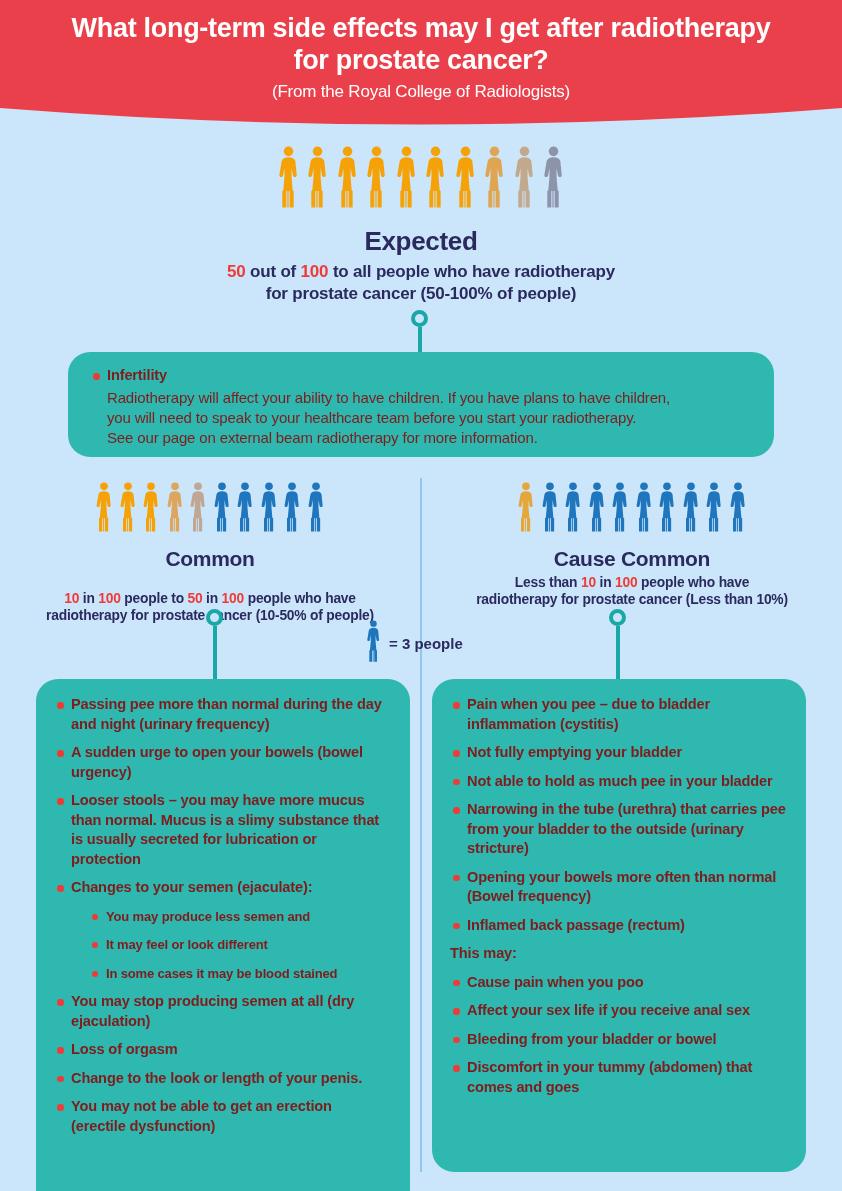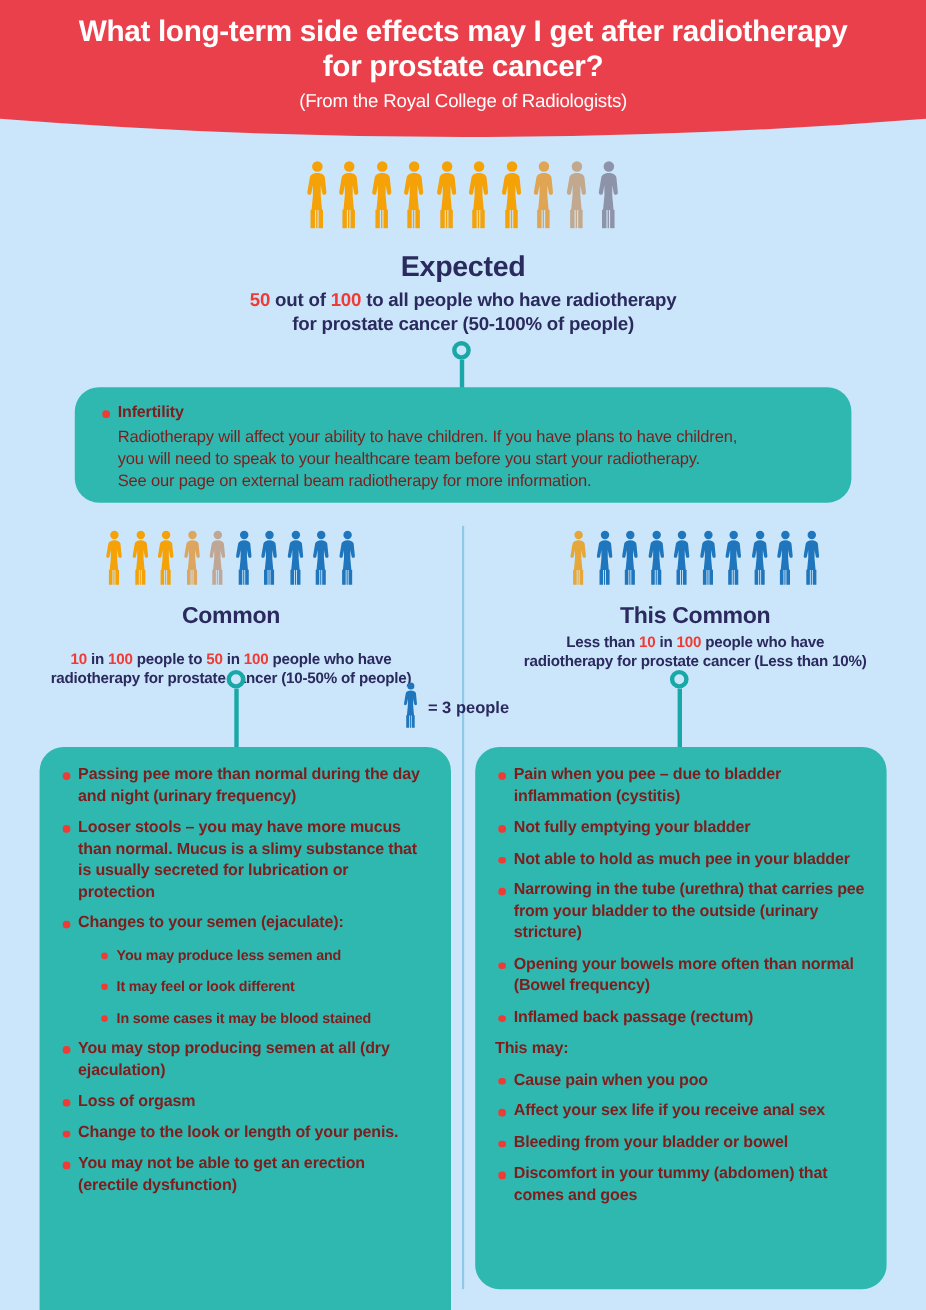--- a/index.html
+++ b/index.html
@@ -261,21 +261,21 @@
           </svg></span>
         <span class="person"><svg width="20" height="50" viewBox="0 0 24 60">
             <circle cx="12" cy="5.2" r="4.6" fill="#1f76bc"></circle>
             <path fill="#1f76bc" d="M12 11c-3.3 0-6.0 1.4-6.6 3.6L3.2 27.5c-.3 1.4.4 2.5 1.6 2.6 1.0.1 1.8-.6 2.0-1.7l1.3-6.8.0 9.0-1.2 12.6H6.0V59.5h3.9V43.5h1.0V59.5h1.2V43.5h1.0V59.5h3.9V43.2h-.9L15.0 30.6l.0-9.0 1.3 6.8c.2 1.1 1.0 1.8 2.0 1.7 1.2-.1 1.9-1.2 1.6-2.6L18.6 14.6C18.0 12.4 15.3 11 12 11z"></path>
           </svg></span>
         <span class="person"><svg width="20" height="50" viewBox="0 0 24 60">
             <circle cx="12" cy="5.2" r="4.6" fill="#1f76bc"></circle>
             <path fill="#1f76bc" d="M12 11c-3.3 0-6.0 1.4-6.6 3.6L3.2 27.5c-.3 1.4.4 2.5 1.6 2.6 1.0.1 1.8-.6 2.0-1.7l1.3-6.8.0 9.0-1.2 12.6H6.0V59.5h3.9V43.5h1.0V59.5h1.2V43.5h1.0V59.5h3.9V43.2h-.9L15.0 30.6l.0-9.0 1.3 6.8c.2 1.1 1.0 1.8 2.0 1.7 1.2-.1 1.9-1.2 1.6-2.6L18.6 14.6C18.0 12.4 15.3 11 12 11z"></path>
           </svg></span>
       </div>
-    <div class="tier-name" style="font-size:21px; margin-top:11px;">This Common</div>
+    <div class="tier-name" style="font-size:21px; margin-top:11px;">Cause Common</div>
     <div class="tier-desc" style="font-size:13.8px; line-height:17px; margin-top:3px;">
       <span id="lesscommon-desc-line1"><span>Less than </span><span class="num">10</span><span> in </span><span class="num">100</span><span> people who have</span></span><br>
       <span>radiotherapy for prostate cancer (Less than 10%)</span>
     </div>
   </div>
 
   <div id="divider"></div>
 
   <div id="legend">
     <span id="legend-icon"><svg width="17" height="42" viewBox="0 0 24 60">
@@ -290,20 +290,21 @@
     <div class="stem" style="height:62px;"></div>
   </div>
   <div class="pin" style="left:609px; top:609px;">
     <div class="ring"></div>
     <div class="stem" style="height:62px;"></div>
   </div>
 
   <div class="teal-box" style="left:36px; top:679px; width:374px; height:533px; padding:16px 20px 10px 18px;">
     <ul class="blist" id="common-list">
         <li>Passing pee more than normal during the day and night (urinary frequency)</li>
+        <li>A sudden urge to open your bowels (bowel urgency)</li>
         <li>Looser stools – you may have more mucus than normal. Mucus is a slimy substance that is usually secreted for lubrication or protection</li>
         <li>Changes to your semen (ejaculate):<ul class="sublist">
             <li>You may produce less semen and</li>
             <li>It may feel or look different</li>
             <li>In some cases it may be blood stained</li>
           </ul></li>
         <li>You may stop producing semen at all (dry ejaculation)</li>
         <li>Loss of orgasm</li>
         <li>Change to the look or length of your penis.</li>
         <li>You may not be able to get an erection (erectile dysfunction)</li>

